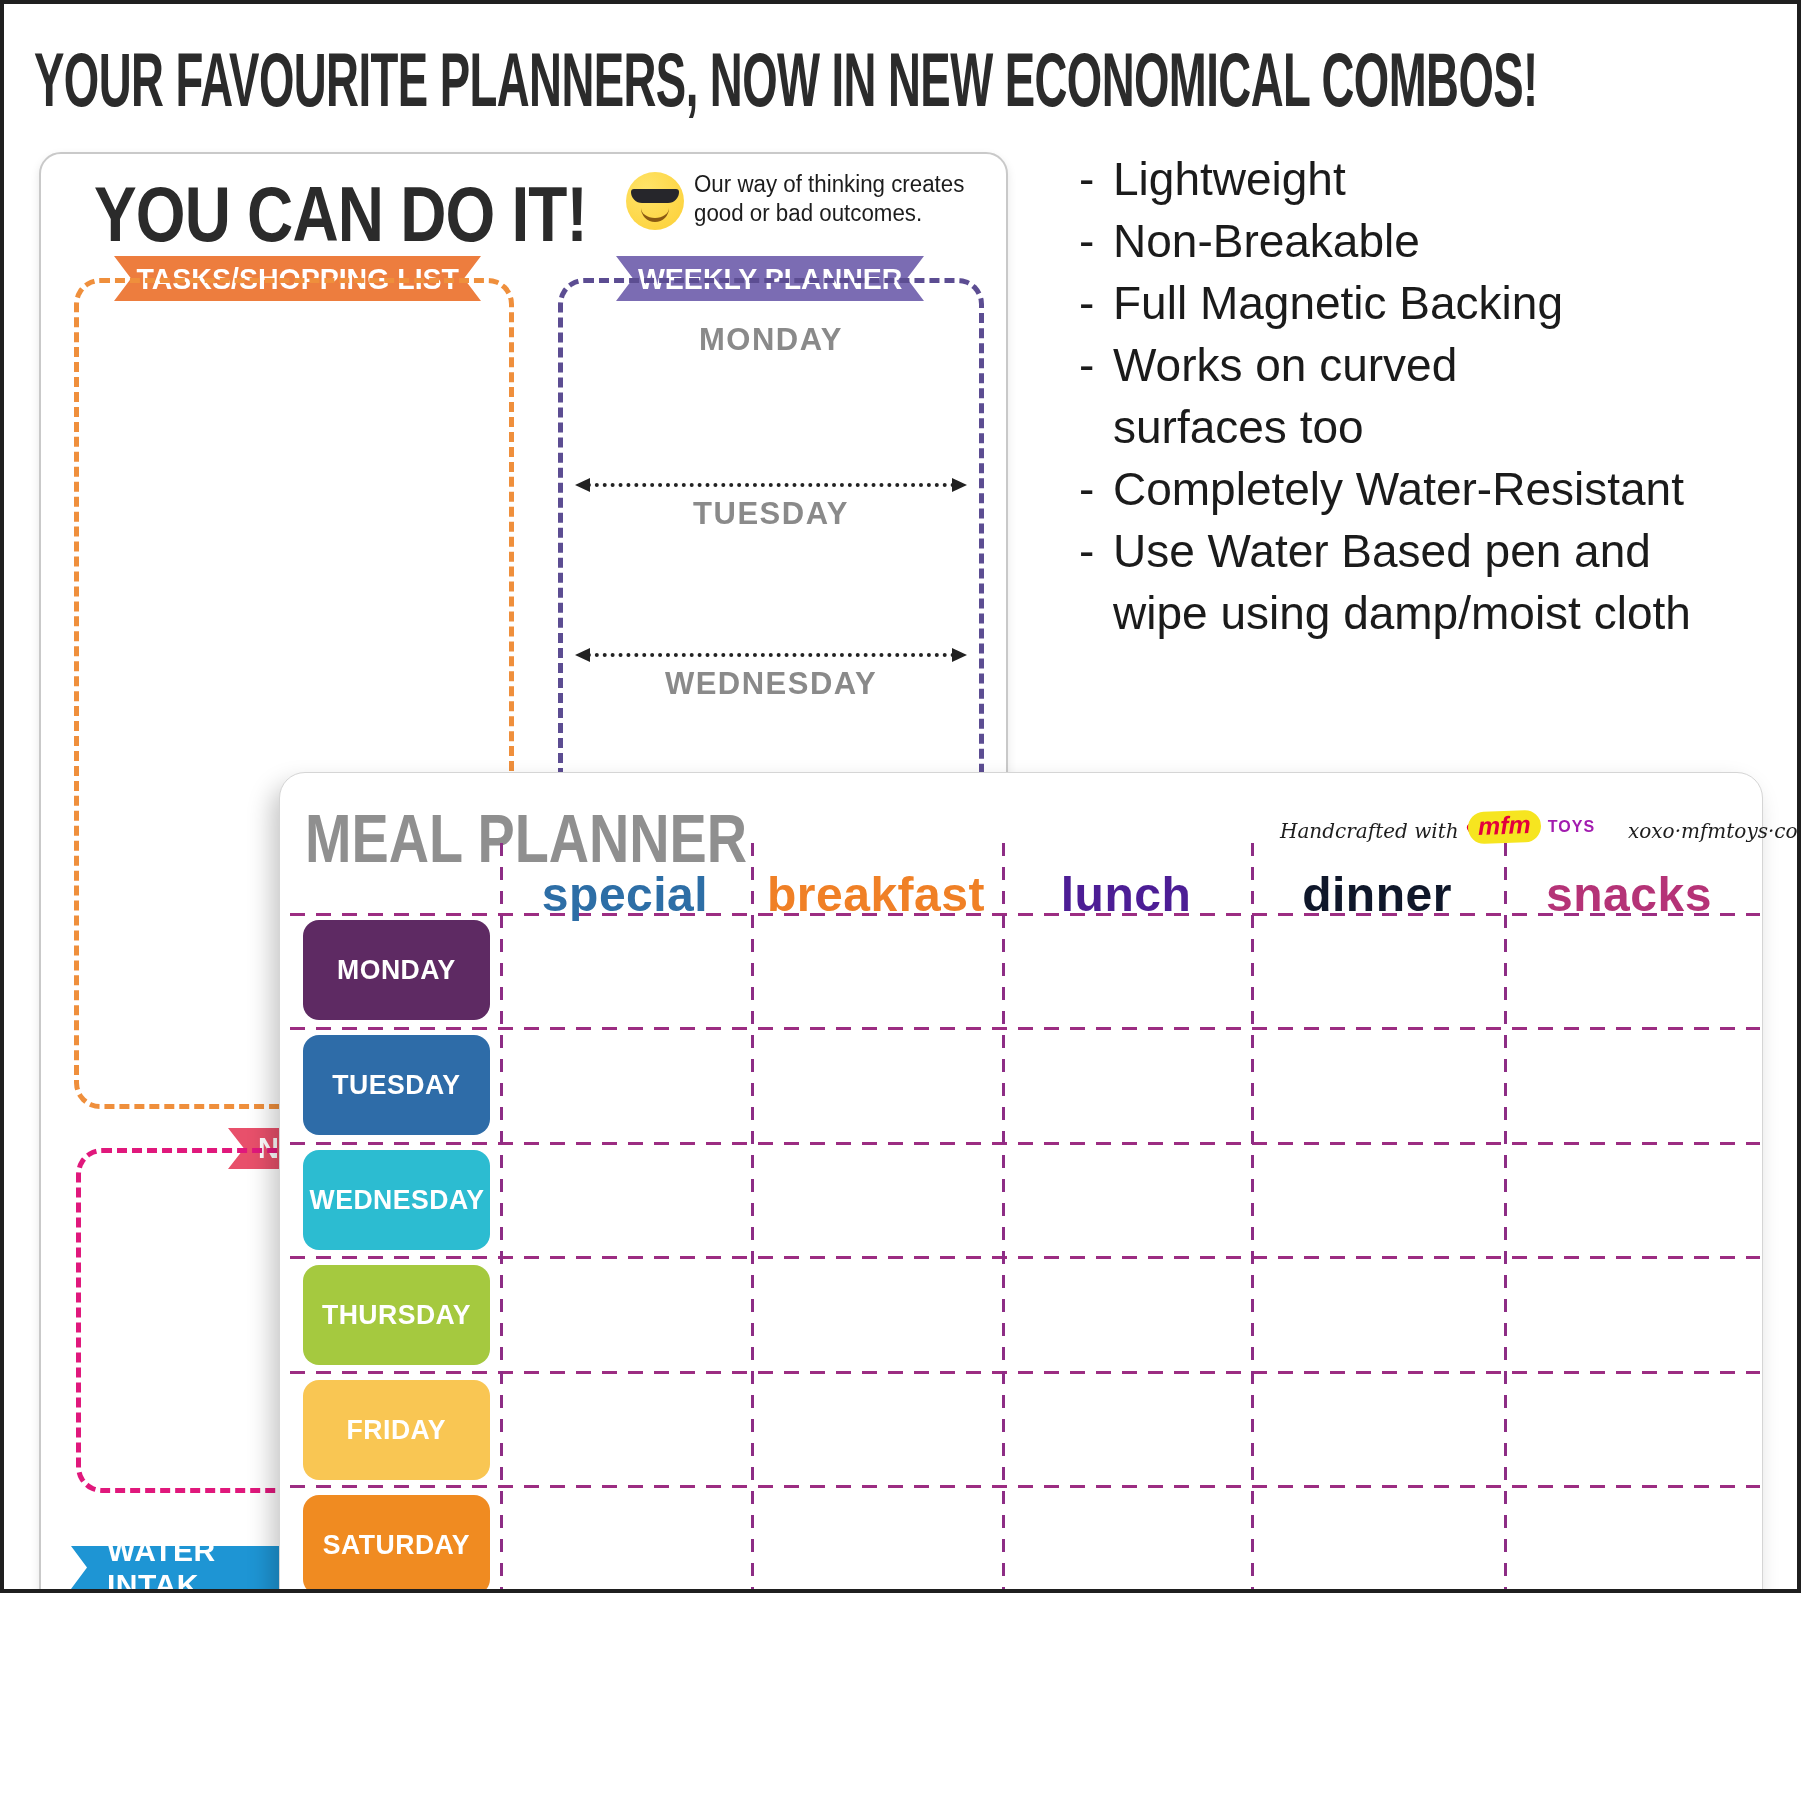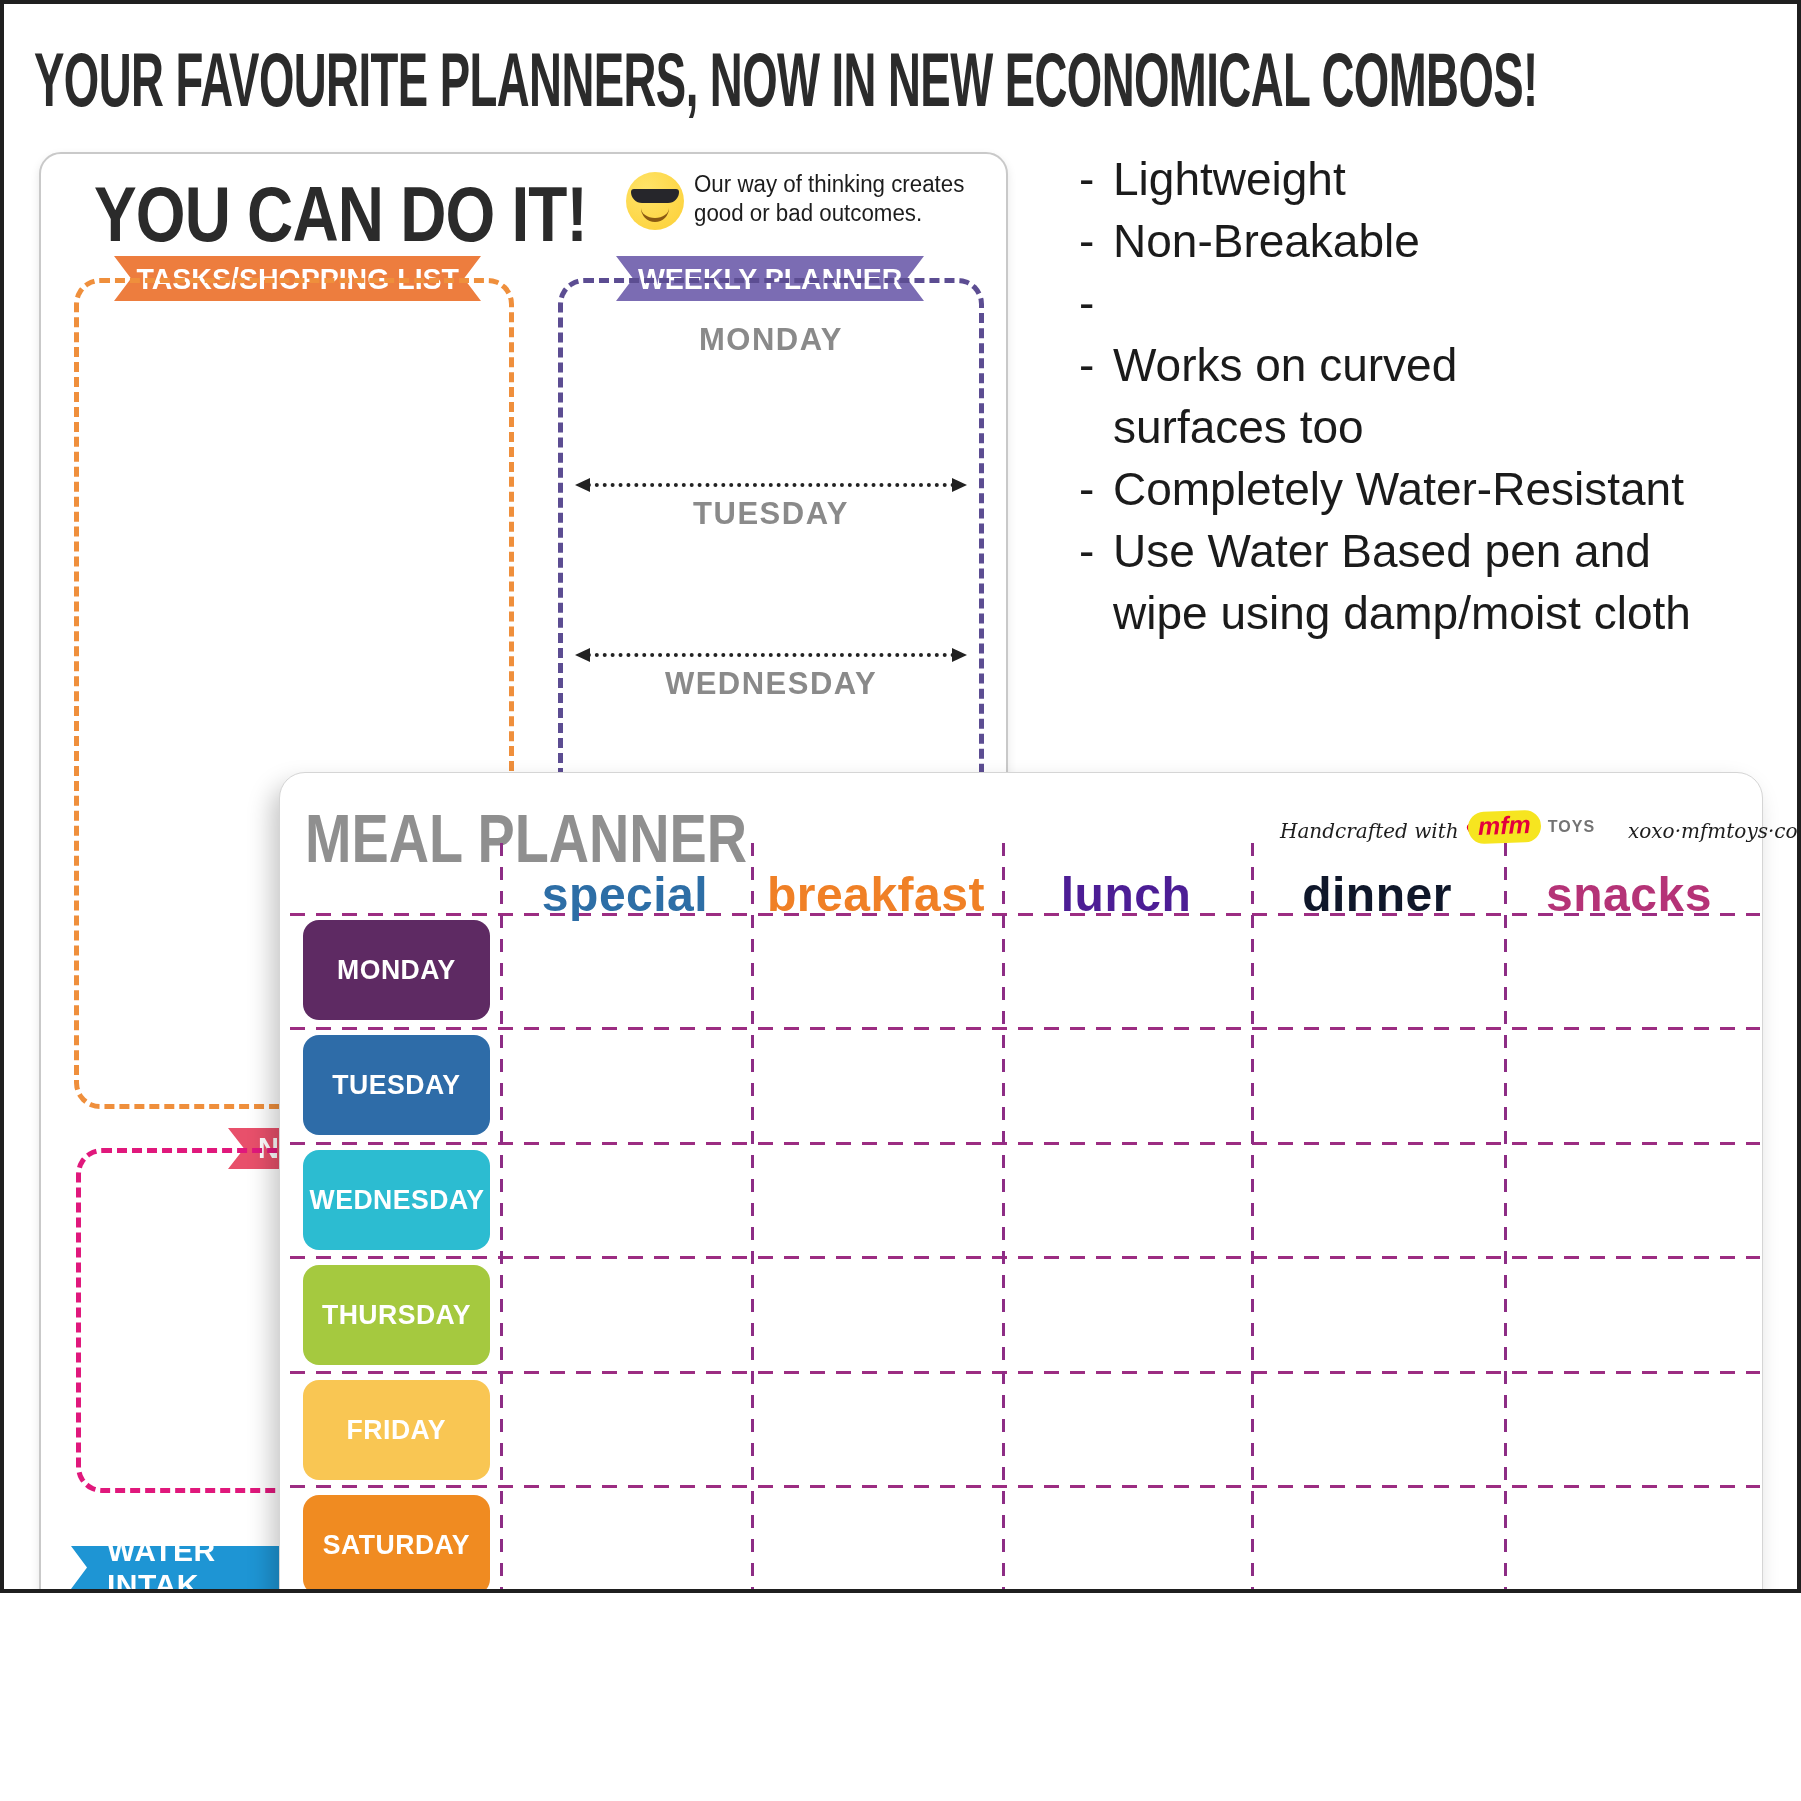--- a/index.html
+++ b/index.html
@@ -90,21 +90,21 @@
   .brandline{position:absolute;top:40px;font-family:"DejaVu Serif",serif;font-style:italic;
     font-size:20px;color:#1d1d1d;white-space:nowrap;}
   .handcrafted{left:1000px;top:46px;}
   .handcrafted .heart{color:#e3003c;font-style:normal;}
   .website{left:1348px;top:46px;}
   .mfm-logo{position:absolute;left:1188px;top:38px;display:flex;align-items:center;}
   .mfm-pill{
     background:#f6e520;border-radius:16px;padding:1px 10px 3px 10px;transform:rotate(-2deg);
     font-weight:bold;font-style:italic;font-size:25px;color:#e3003c;line-height:1.1;
   }
-  .mfm-toys{margin-left:7px;font-weight:bold;font-size:16px;color:#737373;letter-spacing:1px;}
+  .mfm-toys{margin-left:7px;font-weight:bold;font-size:16px;color:#a21caf;letter-spacing:1px;}
   .meal-col-header{
     position:absolute;top:94px;width:250px;text-align:center;
     font-size:48px;font-weight:bold;letter-spacing:.5px;
   }
   .hline{position:absolute;left:10px;width:1470px;height:3px;
     background:repeating-linear-gradient(90deg,#9c2d82 0 15px,transparent 15px 26px);}
   .vline{position:absolute;top:70px;width:3px;height:892px;
     background:repeating-linear-gradient(180deg,#8d2d85 0 13px,transparent 13px 24px);}
   .day-btn{
     position:absolute;left:23px;width:187px;height:100px;border-radius:16px;
@@ -157,20 +157,21 @@
       <div class="feature-line">
         <span class="dash">-</span>
         <span>Lightweight</span>
       </div>
       <div class="feature-line">
         <span class="dash">-</span>
         <span>Non-Breakable</span>
       </div>
       <div class="feature-line">
         <span class="dash">-</span>
+        <span>Full Magnetic Backing</span>
       </div>
       <div class="feature-line">
         <span class="dash">-</span>
         <span>Works on curved</span>
       </div>
       <div class="feature-line indent">
         <span class="dash">-</span>
         <span>surfaces too</span>
       </div>
       <div class="feature-line">

